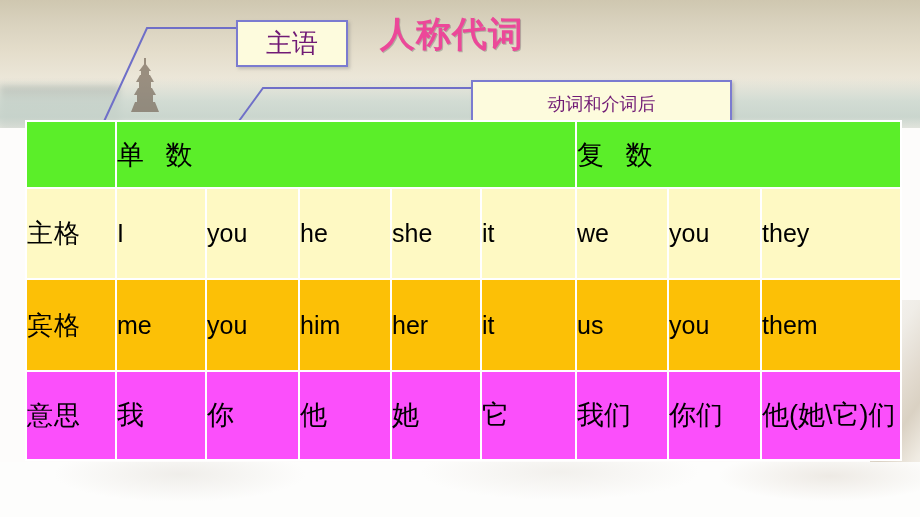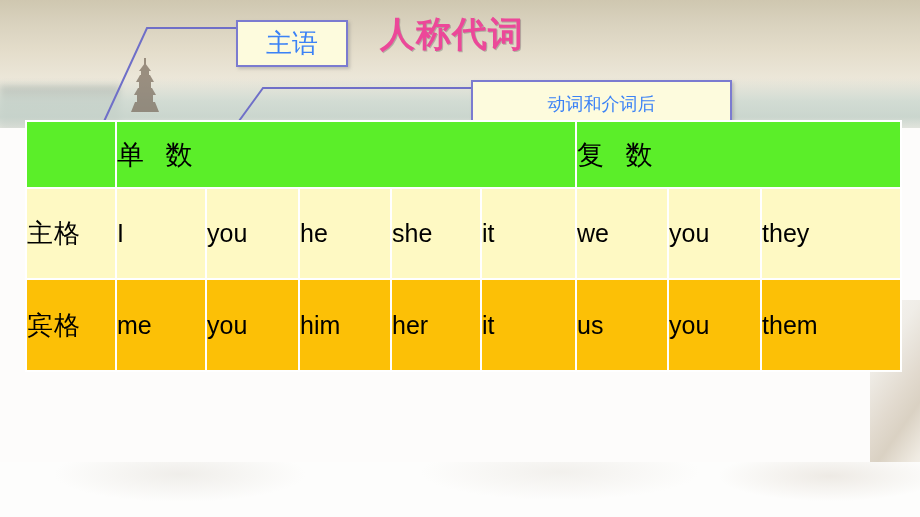--- a/index.html
+++ b/index.html
@@ -107,21 +107,21 @@
 
   
   .callout {
     position: absolute;
     background: #fdfbdd;
     border: 2px solid #7b7bd0;
     box-sizing: border-box;
     display: flex;
     align-items: center;
     justify-content: center;
-    color: #3b82f6;
+    color: #701a75;
     white-space: nowrap;
     box-shadow: 2px 2px 3px rgba(120,120,120,0.35);
   }
   #callout-subject {
     left: 236px; top: 20px;
     width: 112px; height: 47px;
     font-size: 26px;
   }
   #callout-object {
     left: 471px; top: 80px;
@@ -247,16 +247,27 @@
       <td class="en">me</td>
       <td class="en">you</td>
       <td class="en">him</td>
       <td class="en">her</td>
       <td class="en">it</td>
       <td class="en">us</td>
       <td class="en">you</td>
       <td class="en">them</td>
     </tr>
 
+    <tr class="row-mean">
+      <td class="rowlabel">意思</td>
+      <td class="cn">我</td>
+      <td class="cn">你</td>
+      <td class="cn">他</td>
+      <td class="cn">她</td>
+      <td class="cn">它</td>
+      <td class="cn">我们</td>
+      <td class="cn">你们</td>
+      <td class="cn">他(她\它)们</td>
+    </tr>
   </tbody>
     </table>
 
 </div>
 
 </body></html>

